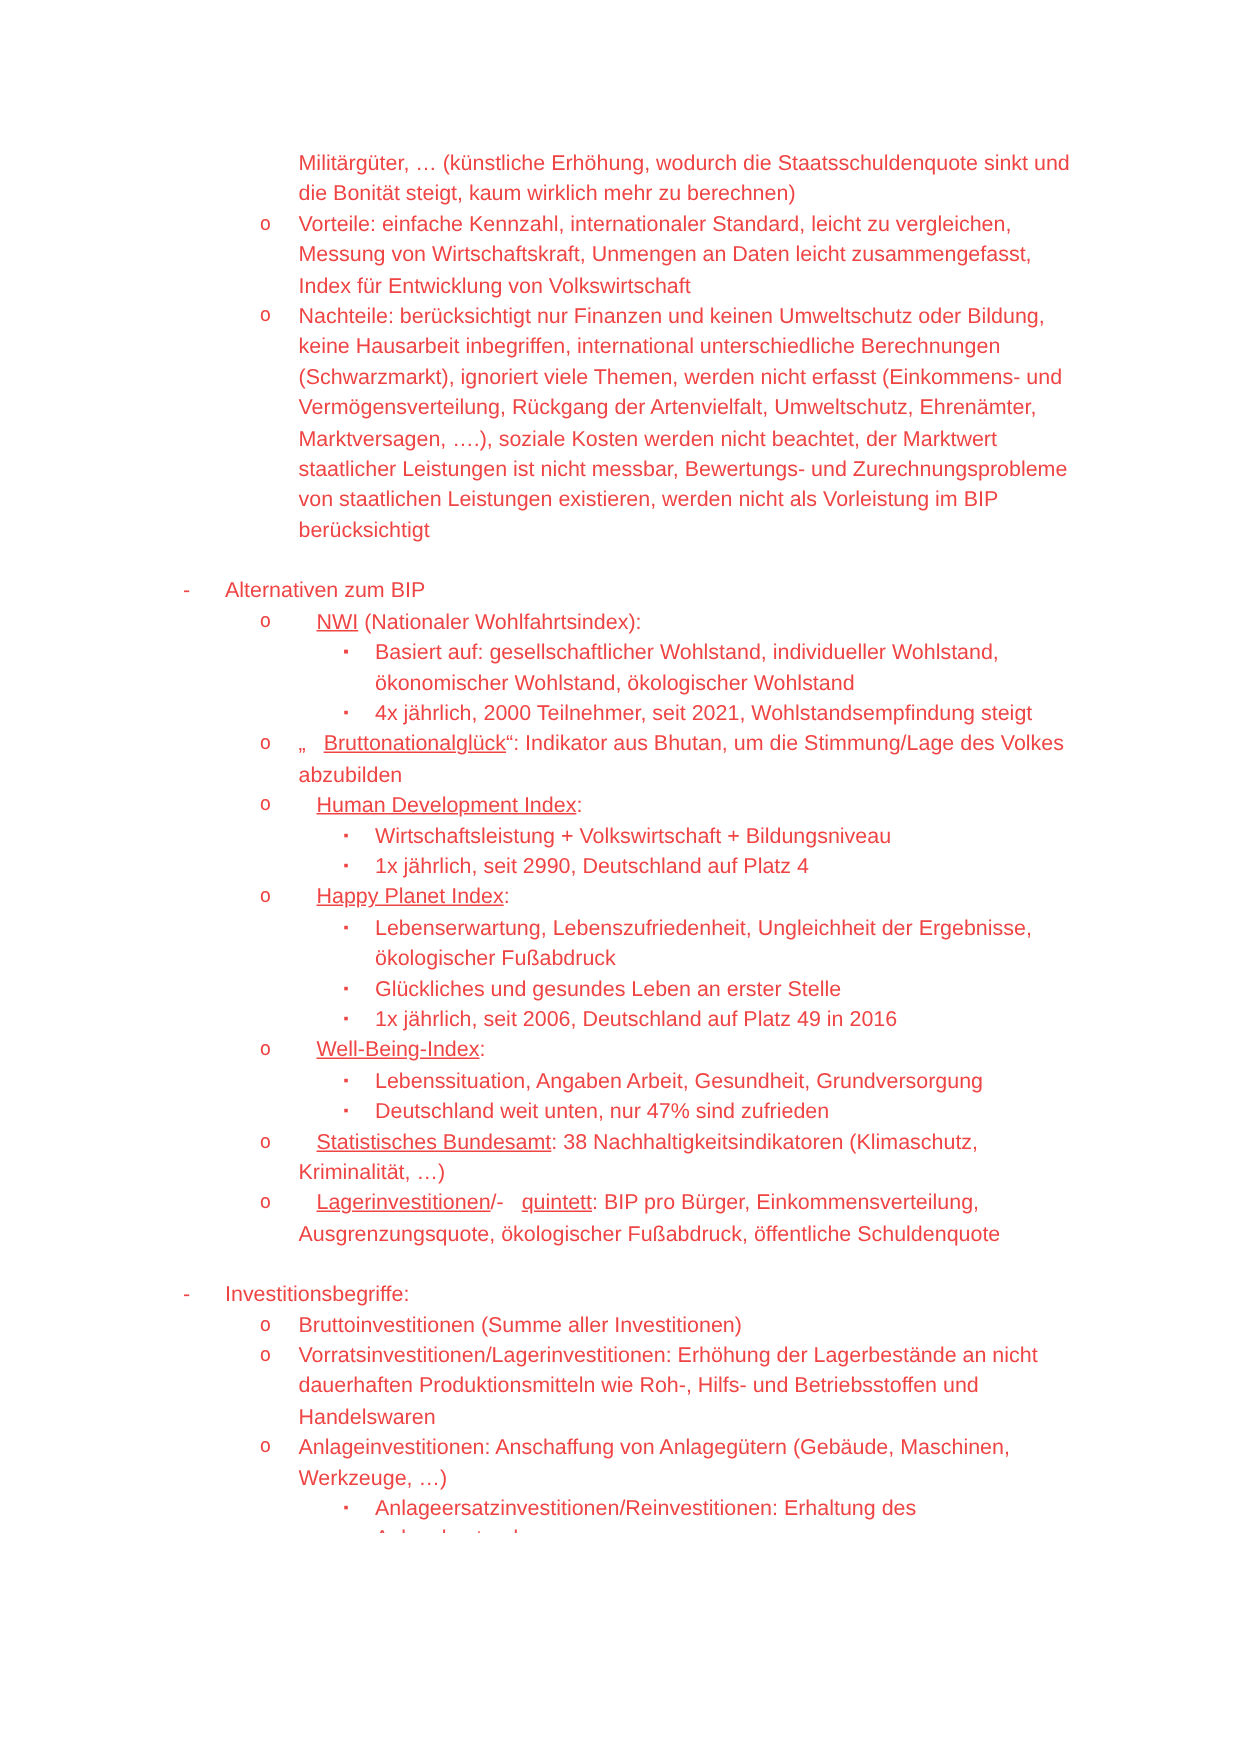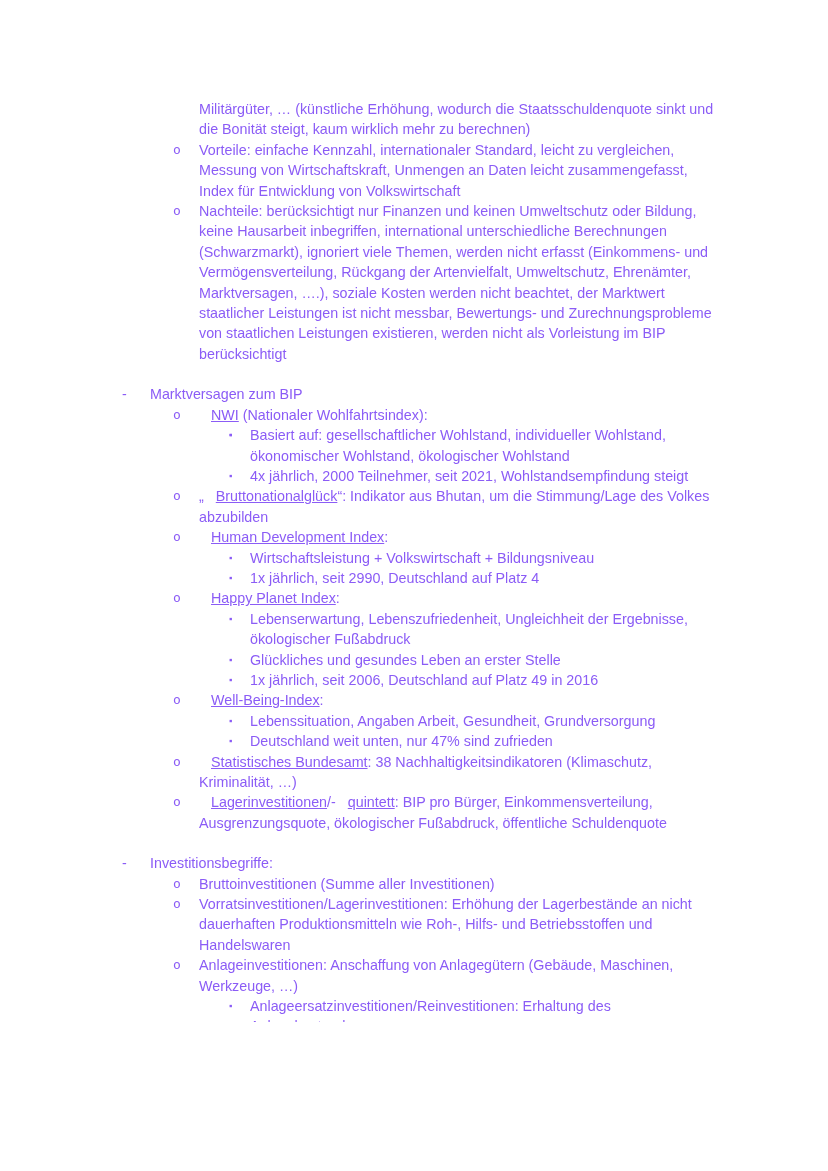--- a/index.html
+++ b/index.html
@@ -8,21 +8,21 @@
     background: #ffffff;
   }
   .page {
     position: relative;
     width: 828px;
     height: 1022px;
     background: #ffffff;
     font-family: "Liberation Sans", sans-serif;
     font-size: 14.3px;
     line-height: 20.4px;
-    color: #8b5cf6;
+    color: #ef4444;
     overflow: hidden;
     border-radius: 28px;
   }
   .doc-content {
     position: absolute;
     top: 99px;
     left: 0;
     right: 0;
   }
   .block {
@@ -55,21 +55,21 @@
   .u { text-decoration: underline; margin-left: 12px; }
 </style>
 </head>
 <body>
 
 <div class="page">
   <div class="doc-content" id="doc-content">
       <div class="block l2"><span class="text"><span>Militärgüter, … (künstliche Erhöhung, wodurch die Staatsschuldenquote sinkt und die Bonität steigt, kaum wirklich mehr zu berechnen)</span></span></div>
       <div class="block l2"><span class="marker marker-circle">o</span><span class="text"><span>Vorteile: einfache Kennzahl, internationaler Standard, leicht zu vergleichen, Messung von Wirtschaftskraft, Unmengen an Daten leicht zusammengefasst, Index für Entwicklung von Volkswirtschaft</span></span></div>
       <div class="block l2"><span class="marker marker-circle">o</span><span class="text"><span>Nachteile: berücksichtigt nur Finanzen und keinen Umweltschutz oder Bildung, keine Hausarbeit inbegriffen, international unterschiedliche Berechnungen (Schwarzmarkt), ignoriert viele Themen, werden nicht erfasst (Einkommens- und Vermögensverteilung, Rückgang der Artenvielfalt, Umweltschutz, Ehrenämter, Marktversagen,  ….), soziale Kosten werden nicht beachtet, der Marktwert staatlicher Leistungen ist nicht messbar, Bewertungs- und Zurechnungsprobleme von staatlichen Leistungen existieren, werden nicht als Vorleistung im BIP berücksichtigt</span></span></div>
-      <div class="block l1 gap-before"><span class="marker marker-dash">-</span><span class="text"><span>Marktversagen zum BIP</span></span></div>
+      <div class="block l1 gap-before"><span class="marker marker-dash">-</span><span class="text"><span>Alternativen zum BIP</span></span></div>
       <div class="block l2"><span class="marker marker-circle">o</span><span class="text"><span class="u">NWI</span><span> (Nationaler Wohlfahrtsindex):</span></span></div>
       <div class="block l3"><span class="marker marker-square">▪</span></div>
       <div class="block l3"><span class="marker marker-square">▪</span><span class="text"><span>Basiert auf: gesellschaftlicher Wohlstand, individueller Wohlstand, ökonomischer Wohlstand, ökologischer Wohlstand</span></span></div>
       <div class="block l3"><span class="marker marker-square">▪</span><span class="text"><span>4x jährlich, 2000 Teilnehmer, seit 2021, Wohlstandsempfindung steigt</span></span></div>
       <div class="block l2"><span class="marker marker-circle">o</span><span class="text"><span>„</span><span class="u">Bruttonationalglück</span><span>“: Indikator aus Bhutan, um die Stimmung/Lage des Volkes abzubilden</span></span></div>
       <div class="block l2"><span class="marker marker-circle">o</span><span class="text"><span class="u">Human Development Index</span><span>:</span></span></div>
       <div class="block l3"><span class="marker marker-square">▪</span><span class="text"><span>Wirtschaftsleistung + Volkswirtschaft + Bildungsniveau</span></span></div>
       <div class="block l3"><span class="marker marker-square">▪</span><span class="text"><span>1x jährlich, seit 2990, Deutschland auf Platz 4</span></span></div>
       <div class="block l2"><span class="marker marker-circle">o</span><span class="text"><span class="u">Happy Planet Index</span><span>:</span></span></div>
       <div class="block l3"><span class="marker marker-square">▪</span><span class="text"><span>Lebenserwartung, Lebenszufriedenheit, Ungleichheit der Ergebnisse, ökologischer Fußabdruck</span></span></div>

